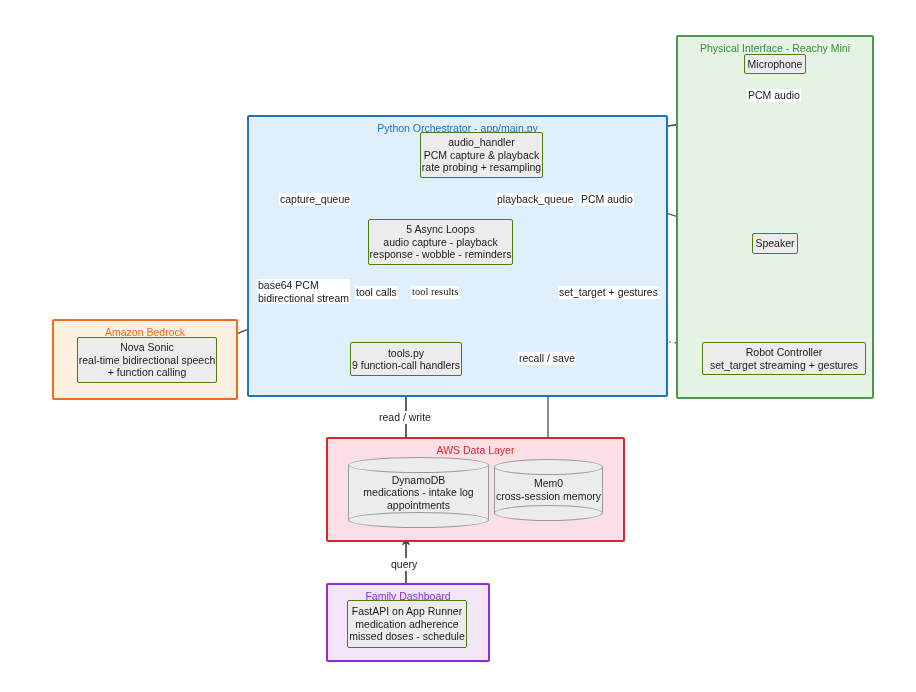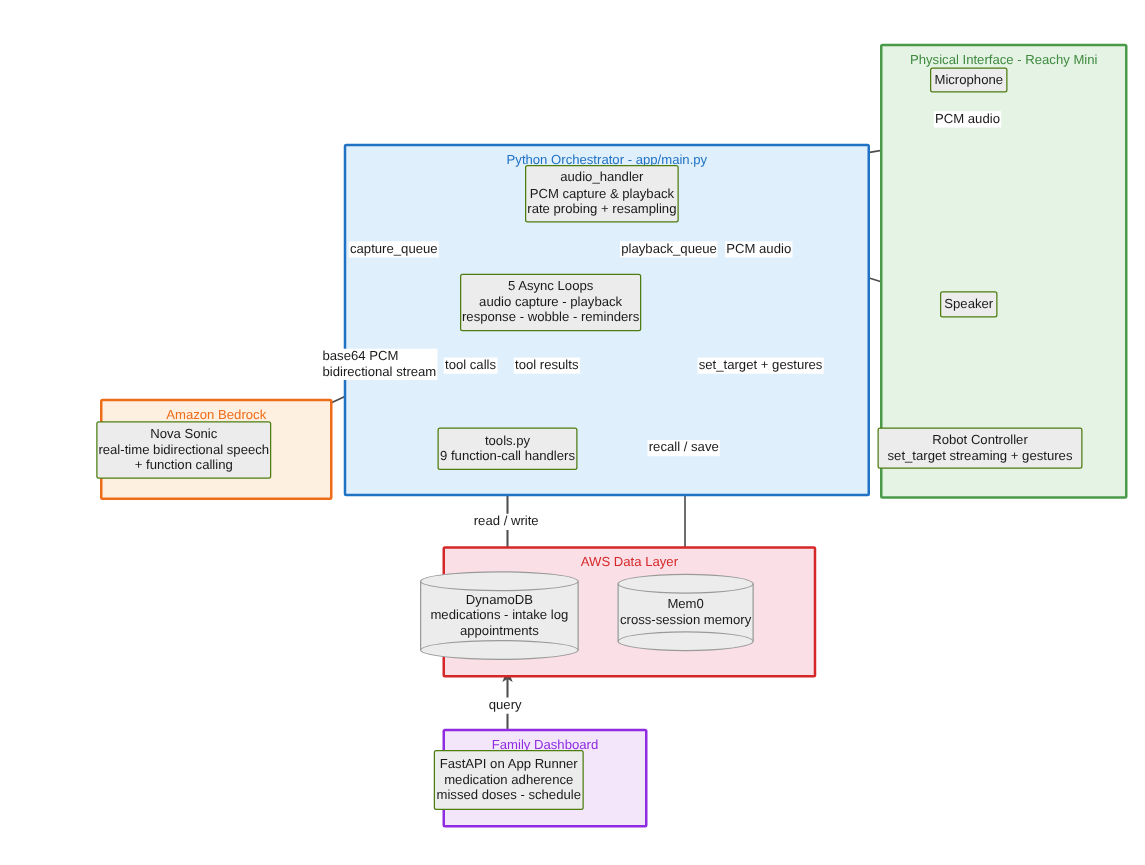--- a/index.html
+++ b/index.html
@@ -27,21 +27,20 @@
     width: 916px;
     height: 692px;
     pointer-events: none;
   }
   .panel {
     position: absolute;
     box-sizing: border-box;
     border-width: 2px;
     border-style: solid;
     border-radius: 2px;
-    margin-left: 28px;
   }
   .panel-title {
     position: absolute;
     left: 0;
     right: 0;
     top: 5px;
     text-align: center;
     font-size: 10.5px;
     white-space: nowrap;
   }
@@ -204,21 +203,21 @@
     <span class="ln">Robot Controller</span>
     <span class="ln">set_target streaming + gestures</span>
   </div>
 
   <div class="node" style="left:347px; top:600px; width:120px; height:48px;">
     <span class="ln">FastAPI on App Runner</span>
     <span class="ln">medication adherence</span>
     <span class="ln">missed doses - schedule</span>
   </div>
 
-  <div class="cyl" style="left:336px; top:457px; width:127px; height:71px;">
+  <div class="cyl" style="left:348px; top:457px; width:141px; height:71px;">
     <div class="body"></div>
     <div class="cap bottom"></div>
     <div class="cap top"></div>
     <div class="cyl-text">
       <span class="ln">DynamoDB</span>
       <span class="ln">medications - intake log</span>
       <span class="ln">appointments</span>
     </div>
   </div>
 
@@ -244,21 +243,21 @@
   <div class="elabel" style="left:747px; top:89px;">
     <span class="ln">PCM audio</span>
   </div>
   <div class="elabel" style="left:257px; top:279px;">
     <span class="ln">base64 PCM</span>
     <span class="ln">bidirectional stream</span>
   </div>
   <div class="elabel" style="left:355px; top:286px;">
     <span class="ln">tool calls</span>
   </div>
-  <div class="elabel" style="left:411px; top:286px;">
+  <div class="elabel" style="left:411px; top:286px;font-family:Liberation Serif, serif;">
     <span class="ln">tool results</span>
   </div>
   <div class="elabel" style="left:558px; top:286px;">
     <span class="ln">set_target + gestures</span>
   </div>
   <div class="elabel" style="left:518px; top:352px;">
     <span class="ln">recall / save</span>
   </div>
   <div class="elabel" style="left:378px; top:411px;">
     <span class="ln">read / write</span>

